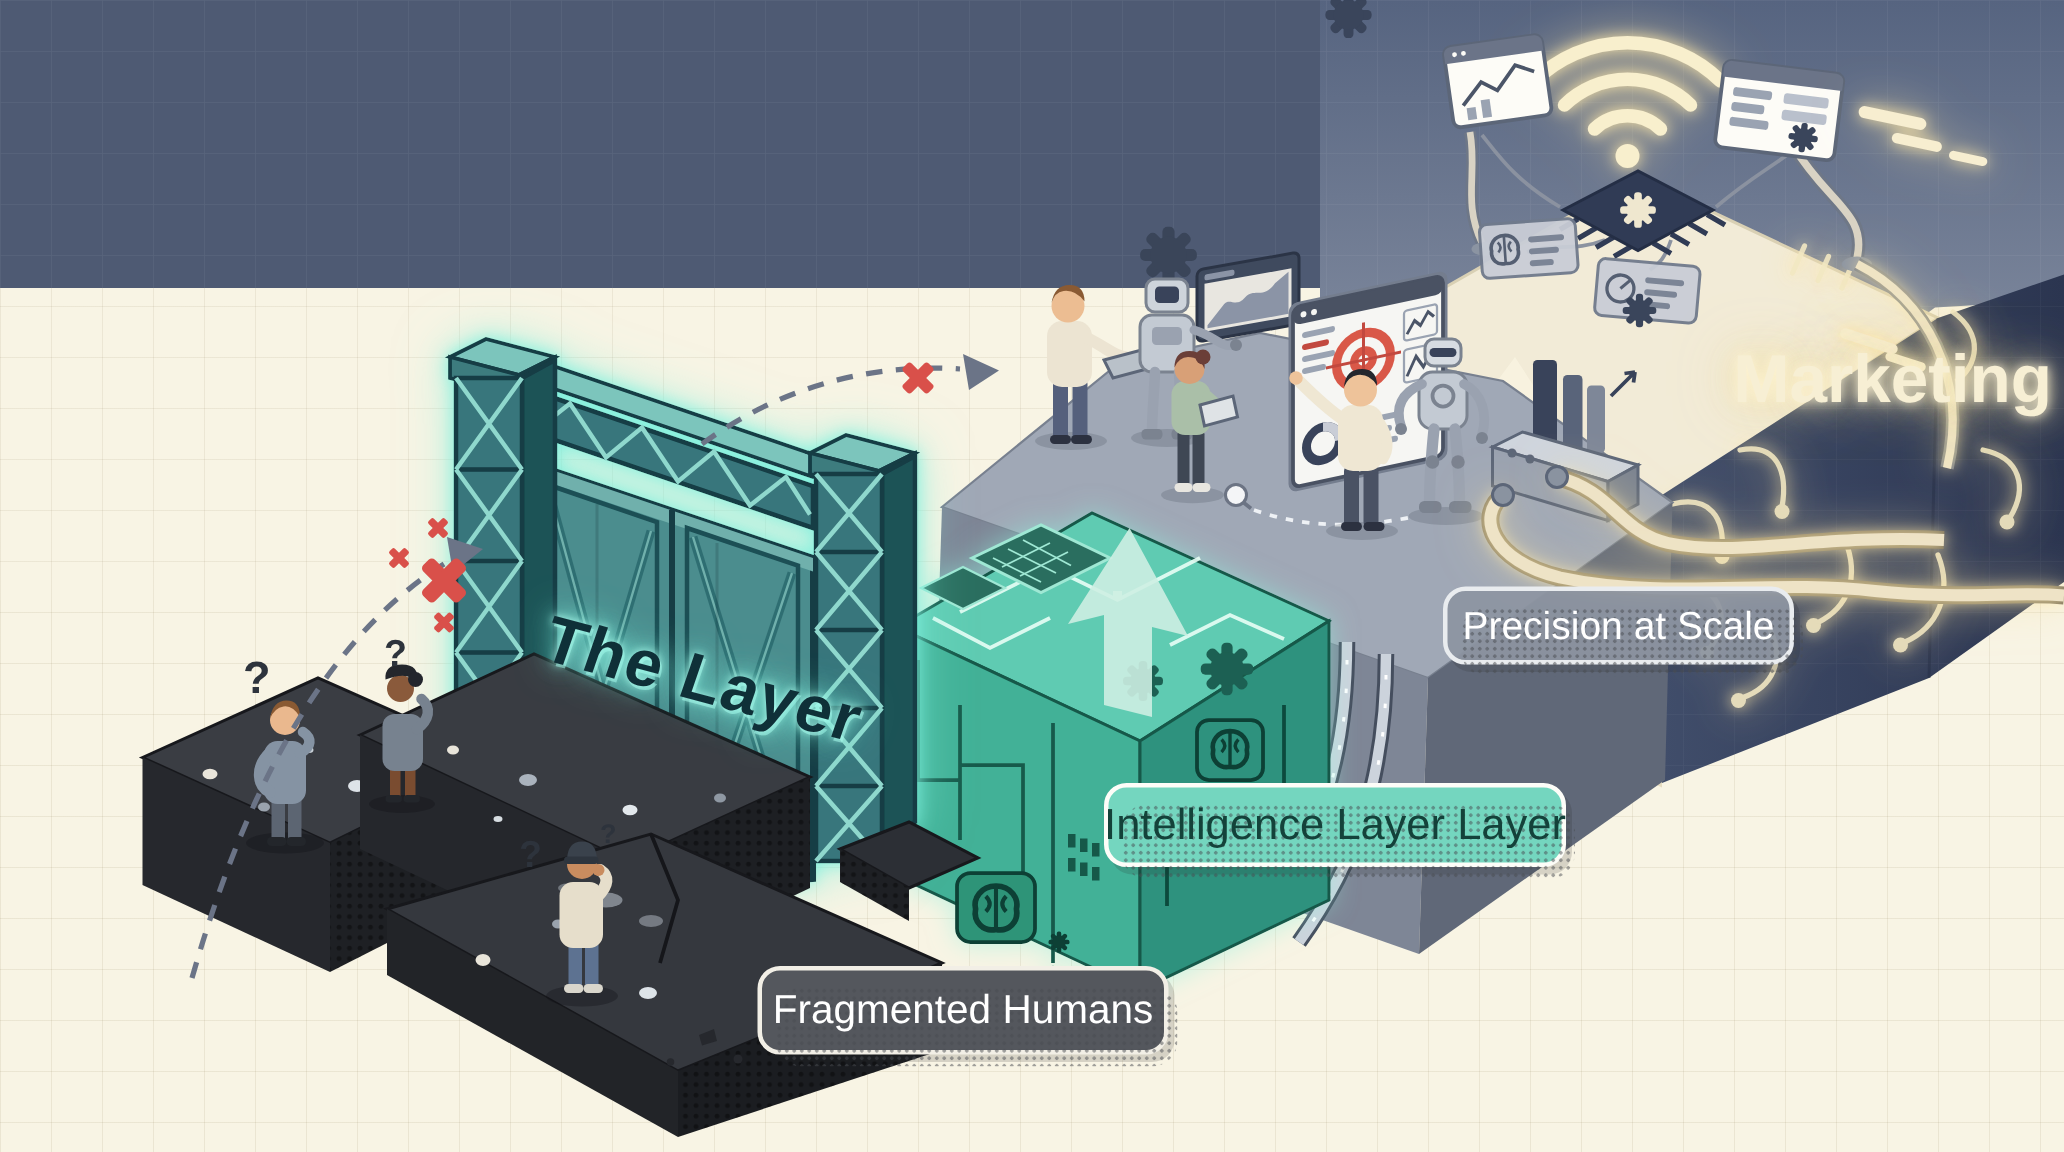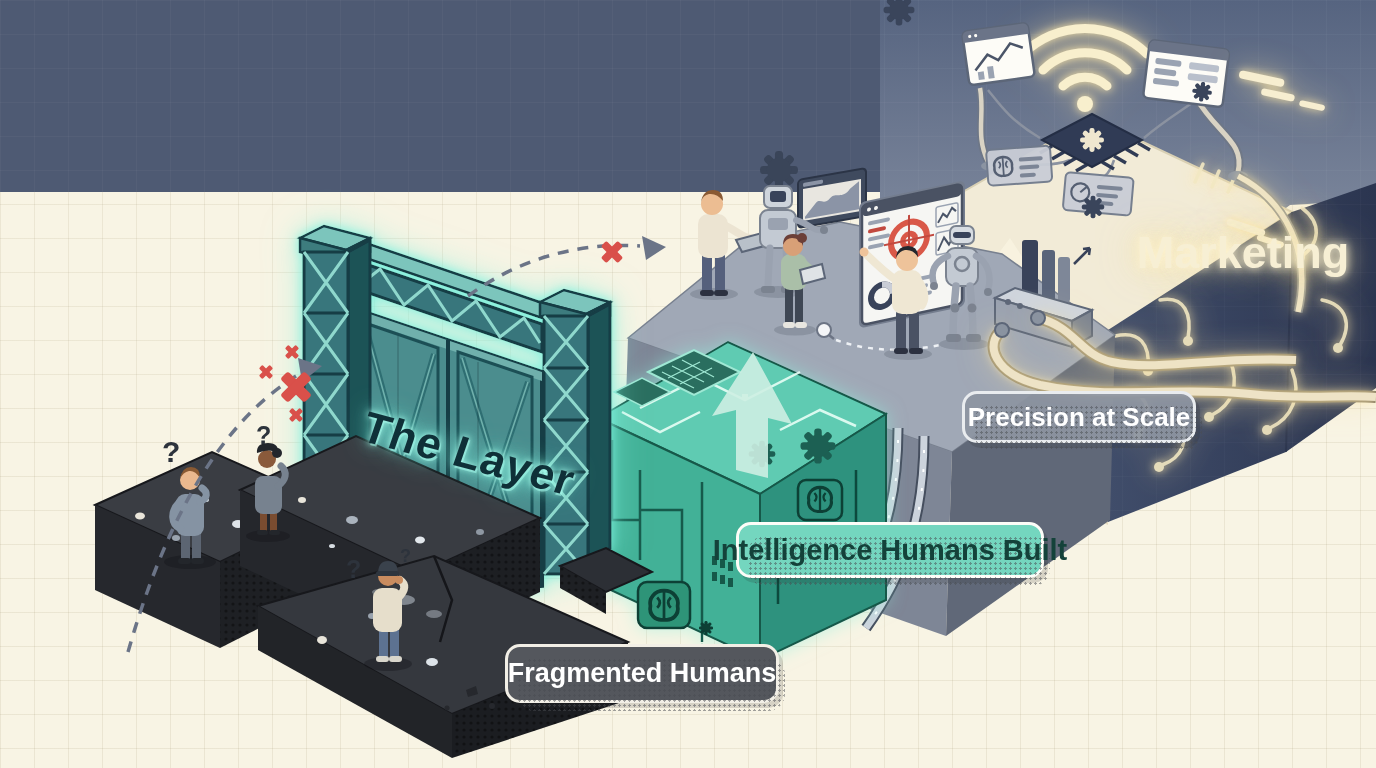--- a/index.html
+++ b/index.html
@@ -9,21 +9,21 @@
     background-image:
       linear-gradient(rgba(146,134,94,.13) 1px,transparent 1px),
       linear-gradient(90deg,rgba(146,134,94,.13) 1px,transparent 1px);
     background-size:34px 34px;
     font-family:"Liberation Sans",sans-serif;
   }
   svg.scene{position:absolute;left:0;top:0;}
   svg.scene text{font-family:"Liberation Sans",sans-serif;font-weight:bold;fill:#2d333c;}
   .badge{
     position:absolute;display:flex;align-items:center;justify-content:center;
-    font-weight:bold;border-radius:15px;white-space:nowrap;z-index:6;
+    font-weight:normal;border-radius:15px;white-space:nowrap;z-index:6;
     box-shadow:4px 5px 0 rgba(40,40,40,.16);
   }
   .badge::after{
     content:"";position:absolute;z-index:-1;left:9px;top:11px;width:100%;height:100%;
     border-radius:17px;opacity:.5;
     background-image:radial-gradient(#4a4d52 1.2px,transparent 1.3px);
     background-size:5px 5px;
   }
   #badge-fragmented{left:505px;top:644px;width:268px;height:53px;font-size:27px;
     color:#ffffff;background:#54575d;border:3px solid #f2efe6;}
@@ -31,21 +31,21 @@
     color:#14423a;background:#74d6bf;border:3px solid #fdfdf8;}
   #badge-precision{left:962px;top:391px;width:228px;height:46px;font-size:26px;
     color:#ffffff;background:rgba(141,149,161,.93);border:3px solid #e9ecef;}
   .gate-title{
     position:absolute;left:372px;top:402px;z-index:5;font-size:44px;font-weight:bold;
     color:#0f3038;letter-spacing:1px;transform:rotate(15deg) skewX(-4deg);transform-origin:0 0;
     text-shadow:0 0 6px rgba(178,255,240,.95),0 0 14px rgba(125,240,221,.9),
       0 0 26px rgba(125,240,221,.8),2px 2px 0 rgba(180,255,243,.55);
   }
   .os-title{
-    position:absolute;left:1118px;top:228px;width:250px;z-index:5;text-align:center;
+    position:absolute;left:1118px;top:228px;width:250px;z-index:5;text-align:right;
     font-size:45px;line-height:1.1;font-weight:bold;color:#f7efd4;
     text-shadow:0 0 8px rgba(255,246,214,.95),0 0 20px rgba(243,226,168,.85),
       0 0 40px rgba(240,218,150,.7);
   }
 </style>
 </head>
 <body>
 
 <div class="stage">
 
@@ -579,16 +579,16 @@
   </g>
 </svg>
 
 <div class="gate-title">The Layer</div>
 
 <div class="os-title">
   <div>Marketing</div>
 </div>
 
 <div class="badge" id="badge-fragmented">Fragmented Humans</div>
-<div class="badge" id="badge-intelligence">Intelligence Humans Built</div>
+<div class="badge" id="badge-intelligence">Intelligence Layer Layer</div>
 <div class="badge" id="badge-precision">Precision at Scale</div>
 
 </div>
 
 </body></html>

